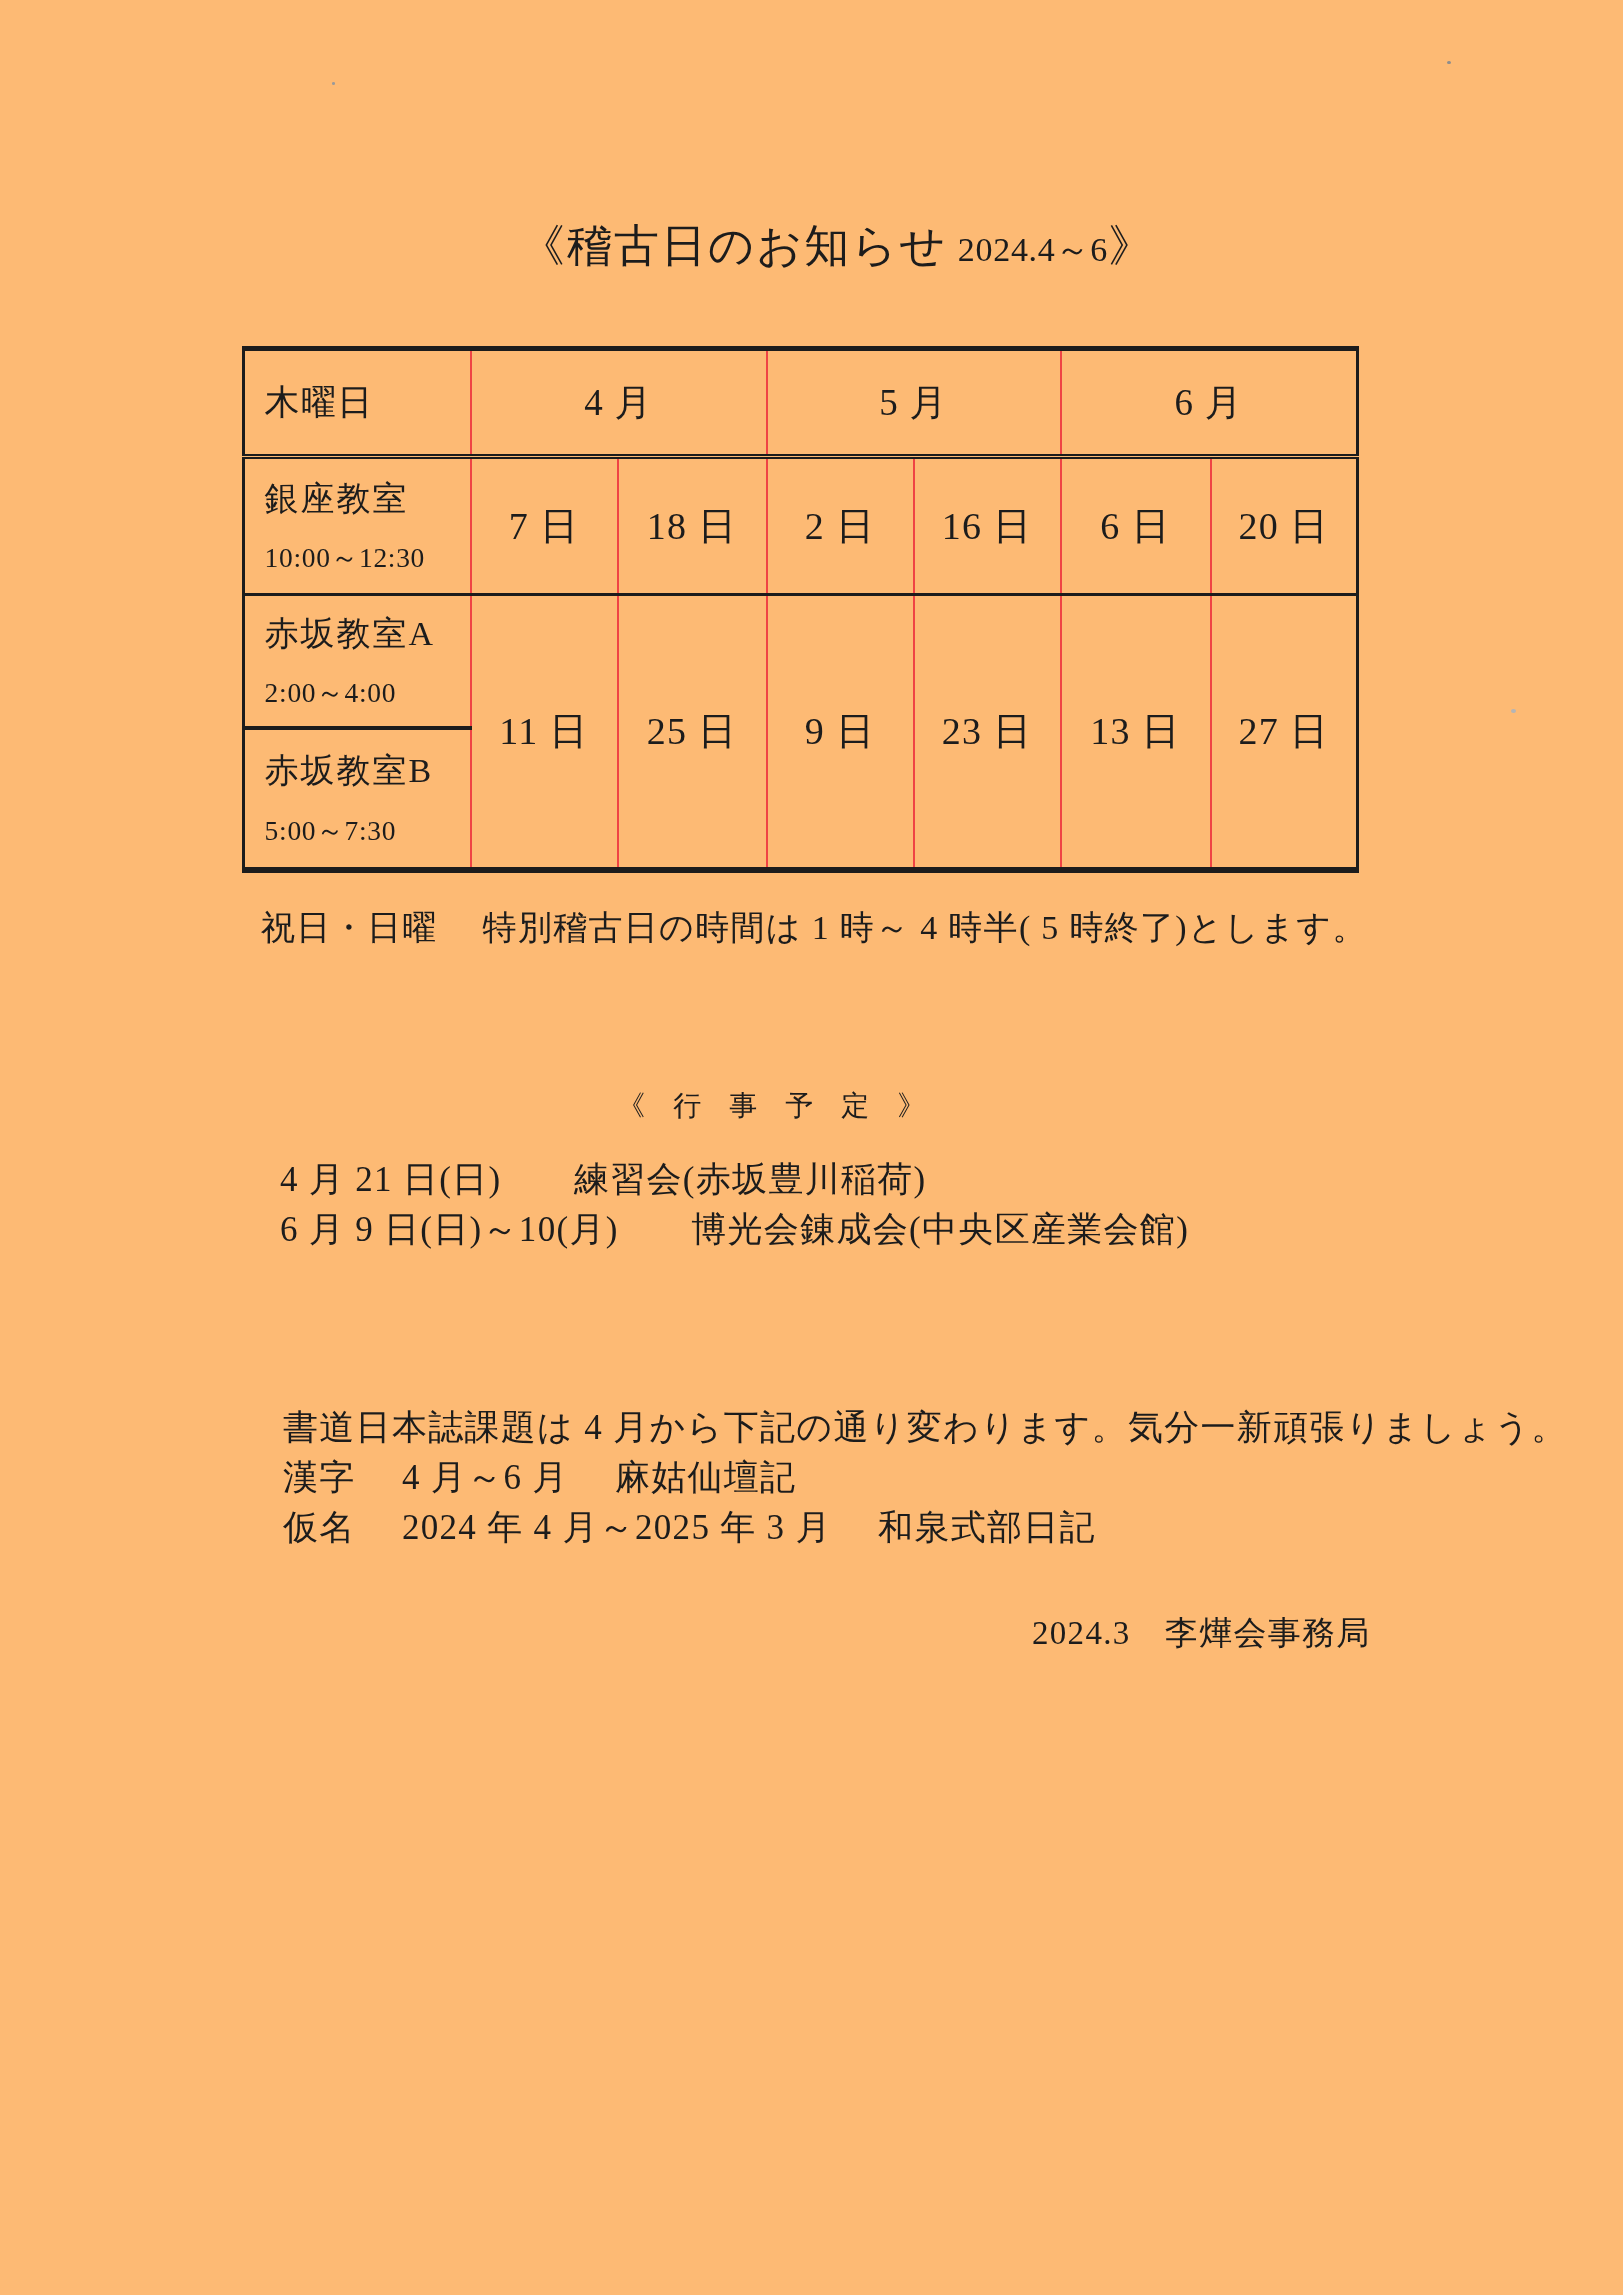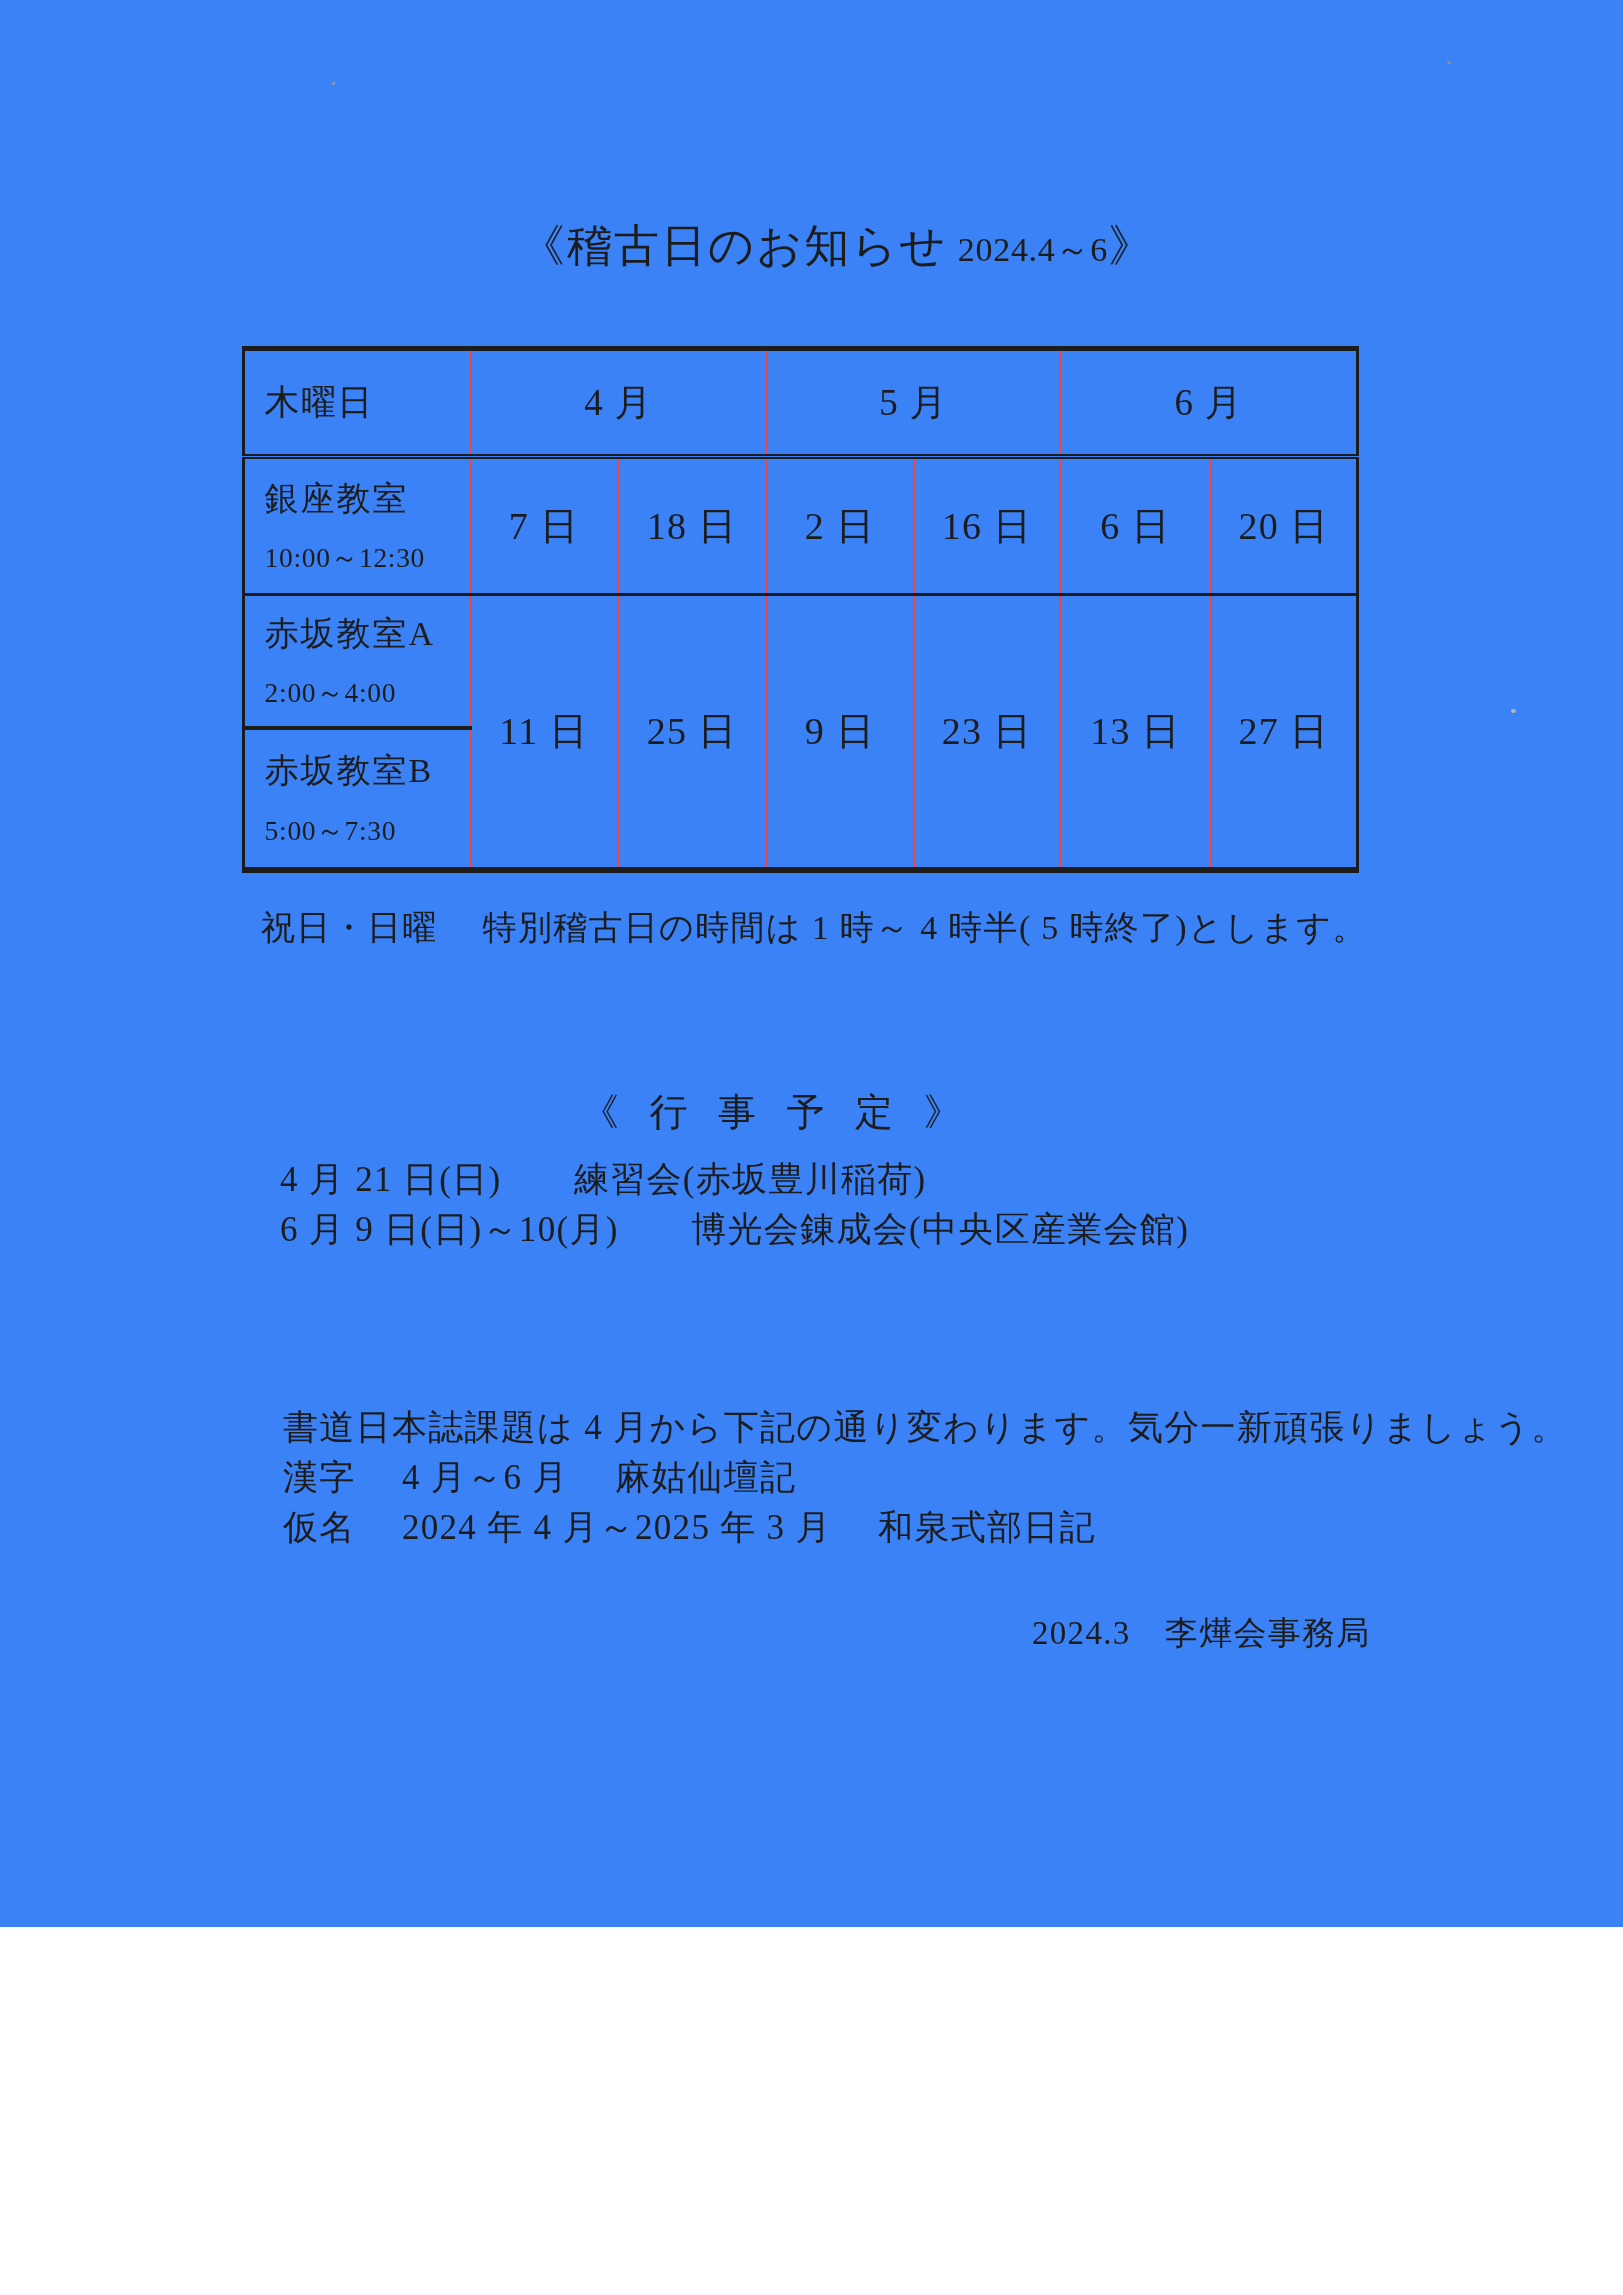--- a/index.html
+++ b/index.html
@@ -3,22 +3,22 @@
 <meta charset="utf-8">
 <style>
   html, body {
     margin: 0;
     padding: 0;
     background: #ffffff;
   }
   .page {
     position: relative;
     width: 1623px;
-    height: 1927px;
-    background: #3b82f6;
+    height: 2295px;
+    background: #fdba74;
     overflow: hidden;
     font-family: "Liberation Serif", "DejaVu Serif", serif;
     color: #1c1c1c;
     -webkit-font-smoothing: antialiased;
   }
 
   
   .title {
     position: absolute;
     left: 0; right: 0;
@@ -92,21 +92,21 @@
   .note-line {
     left: 261px;
     top: 905px;
     font-size: 34px;
   }
   .events-heading {
     left: 0; right: 0;
     top: 1087px;
     text-align: center;
     padding-right: 70px;
-    font-size: 38px;
+    font-size: 28px;
     letter-spacing: 10.5px;
   }
   .events-list {
     left: 280px;
     top: 1124px;
     line-height: 50px;
     font-size: 35px;
     margin-top: 31px;
   }
   .assignments {

